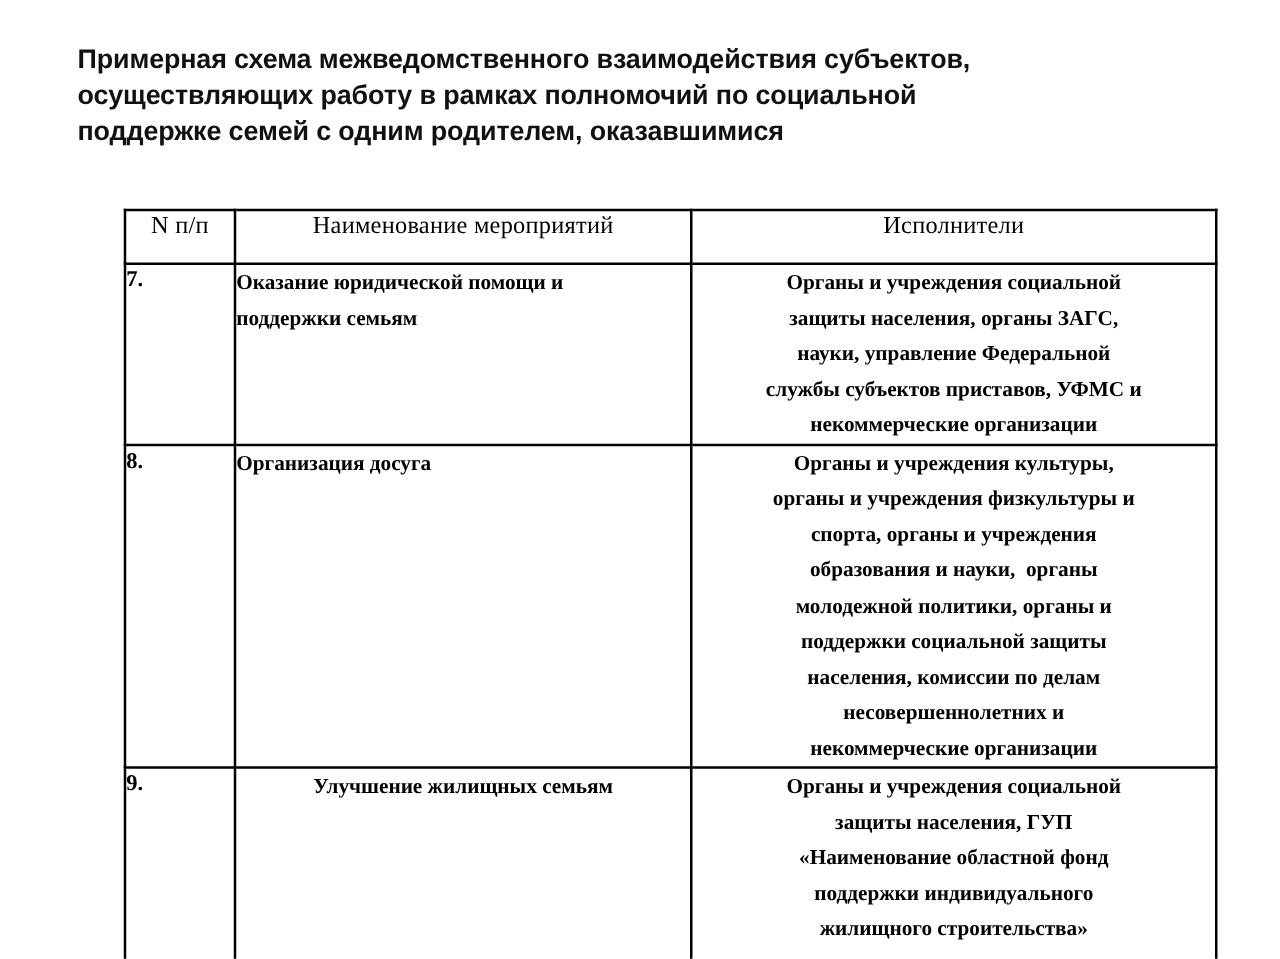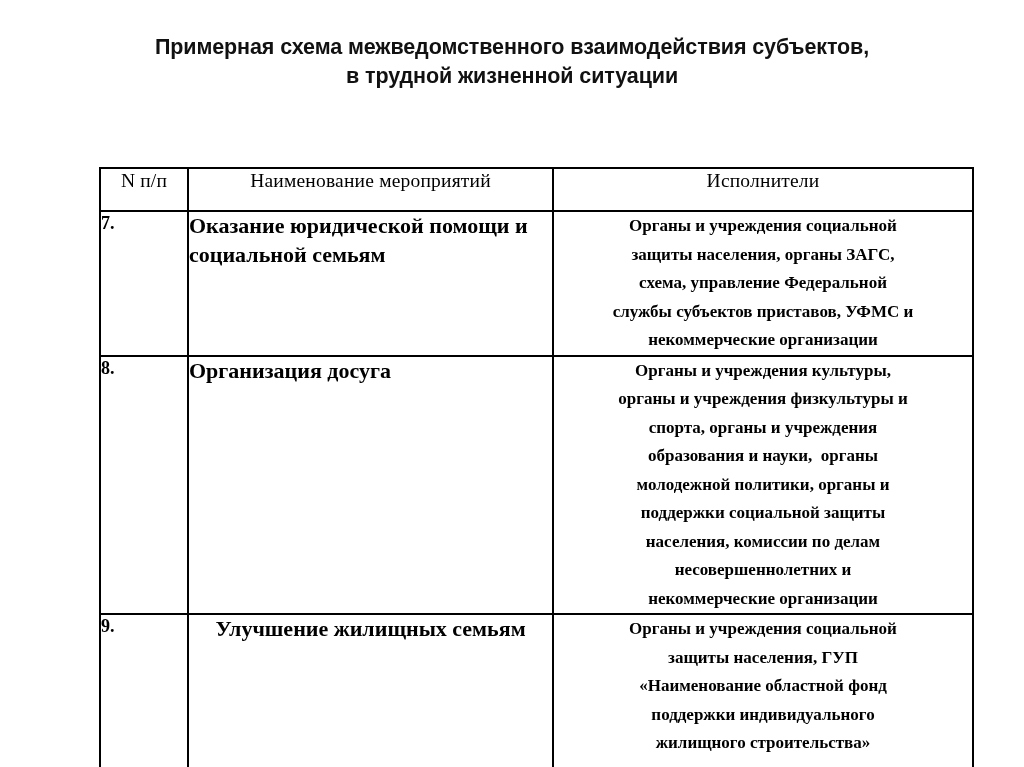--- a/index.html
+++ b/index.html
@@ -16,21 +16,20 @@
     overflow: hidden;
     position: relative;
   }
 
   
   .title-block {
     position: absolute;
     left: 62px;
     top: 33px;
     width: 900px;
-    text-align: center;
     font-family: "Liberation Sans", "DejaVu Sans", sans-serif;
     font-weight: bold;
     font-size: 21.5px;
     line-height: 29px;
     letter-spacing: -0.1px;
     color: #111111;
   }
   .title-block .tline {
     display: block;
     white-space: pre;
@@ -70,21 +69,21 @@
   
   .cell-num {
     font-weight: bold;
     font-size: 18px;
     line-height: 22px;
     padding: 12px 0 0 13px;
     text-align: left;
   }
   .cell-name {
     font-weight: bold;
-    font-size: 22px;
+    font-size: 17px;
     line-height: 28.5px;
     padding: 9px 12px 10px 13px;
     text-align: left;
   }
   .cell-name.centered {
     text-align: center;
     padding-left: 6px;
     padding-right: 6px;
   }
   .cell-exec {
@@ -102,21 +101,22 @@
   
   .row-7 td { height: 123px; }
   .row-8 td { height: 256px; }
   .row-9 td { height: 163px; }
 </style>
 </head>
 <body>
 
 <div class="title-block">
   <span class="tline">Примерная схема межведомственного взаимодействия субъектов,</span>
-  <span class="tline">в трудной жизненной ситуации</span>
+  <span class="tline">осуществляющих работу в рамках полномочий по социальной</span>
+  <span class="tline">поддержке семей с одним родителем, оказавшимися</span>
 </div>
 
 <table class="doc-table">
   <colgroup>
     <col class="col-num">
     <col class="col-name">
     <col class="col-exec">
   </colgroup>
   <thead>
     <tr>
@@ -124,26 +124,26 @@
       <th class="hdr-cell">Наименование мероприятий</th>
       <th class="hdr-cell">Исполнители</th>
     </tr>
   </thead>
   <tbody>
 
     <tr class="row-7">
       <td class="cell-num">7.</td>
       <td class="cell-name">
         <span class="line">Оказание юридической помощи и</span>
-        <span class="line">социальной семьям</span>
+        <span class="line">поддержки семьям</span>
       </td>
       <td class="cell-exec">
         <span class="line">Органы и учреждения социальной</span>
         <span class="line">защиты населения, органы ЗАГС,</span>
-        <span class="line">схема, управление Федеральной</span>
+        <span class="line">науки, управление Федеральной</span>
         <span class="line">службы субъектов приставов, УФМС и</span>
         <span class="line">некоммерческие организации</span>
       </td>
     </tr>
 
     <tr class="row-8">
       <td class="cell-num">8.</td>
       <td class="cell-name">
         <span class="line">Организация досуга</span>
       </td>

